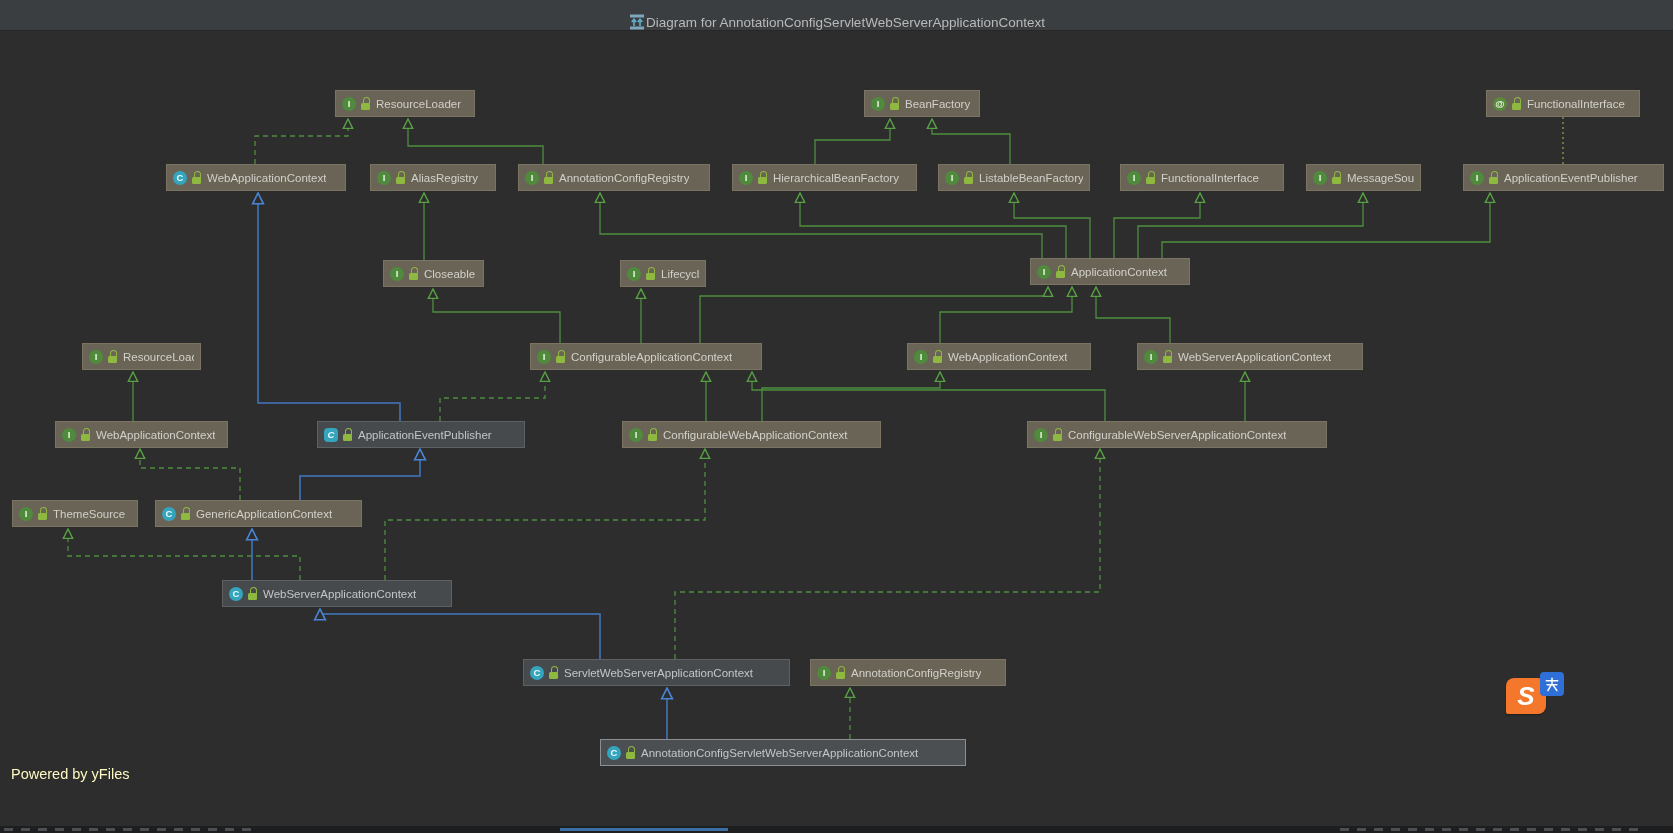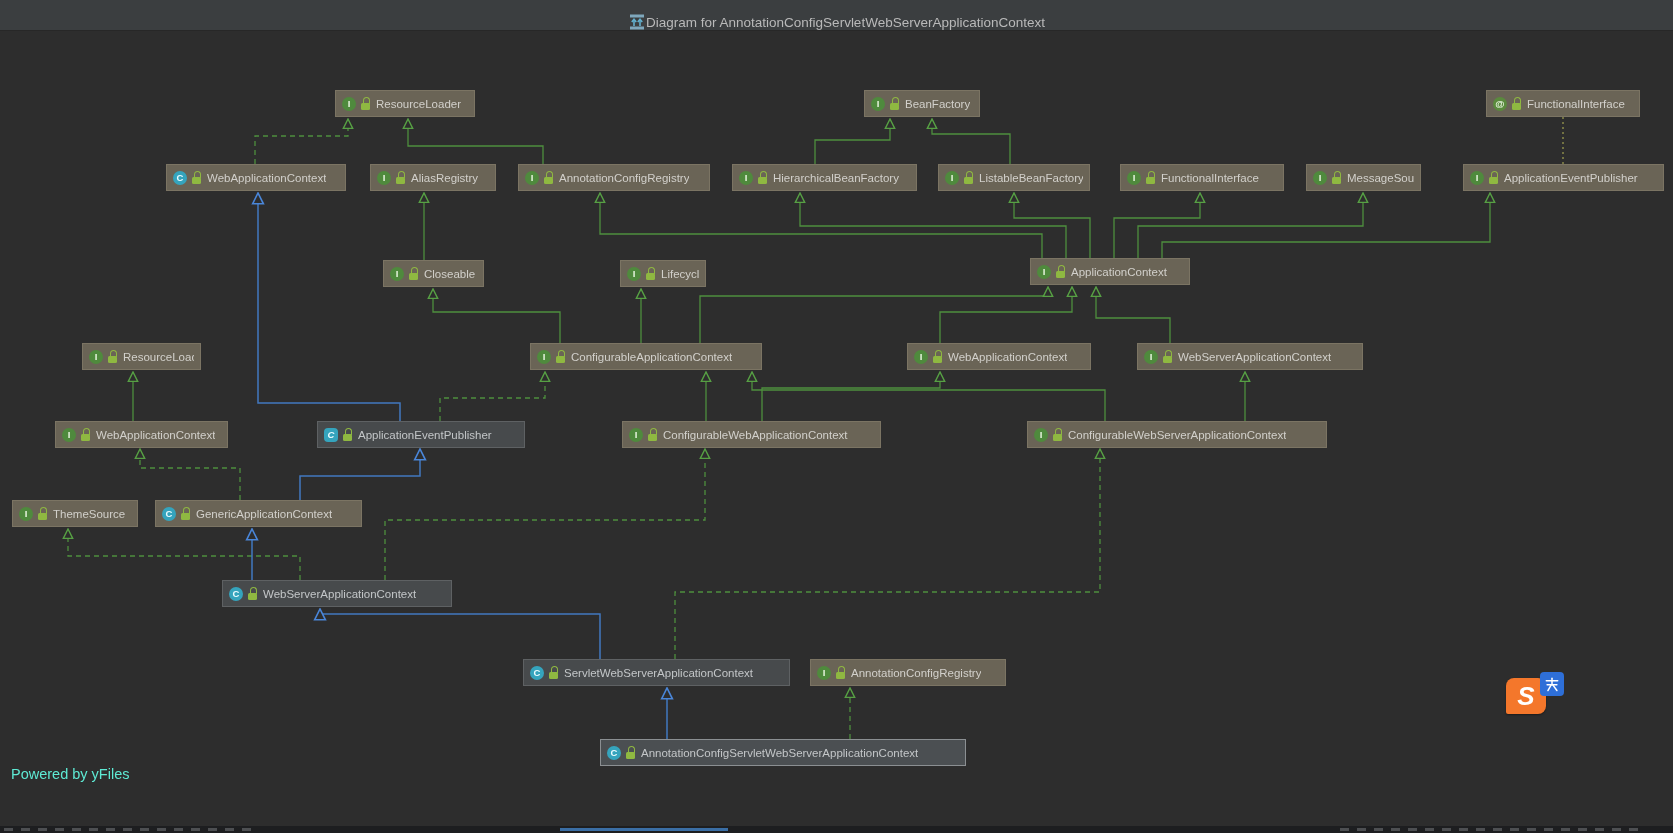--- a/index.html
+++ b/index.html
@@ -30,21 +30,21 @@
   .badge-class{background:#35a4bd;color:#eafcff;}
   .badge-abstract-class{background:#35a4bd;color:#eafcff;font-style:italic;border-radius:4px;}
   .badge-annotation{background:#5a8a3d;color:#eaf6e2;}
   .lock{flex:none;position:relative;width:10px;height:13px;}
   .lock::before{content:"";position:absolute;top:0;left:2px;width:5px;height:6px;
         border:1.6px solid #8fb841;border-bottom:none;border-radius:4px 4px 0 0;}
   .lock::after{content:"";position:absolute;bottom:0;left:0;width:9px;height:7px;
         background:#8fb841;border-radius:1.5px;}
   .node .label{overflow:hidden;text-overflow:clip;}
   
-  .powered{position:absolute;left:11px;top:766px;color:#5eead4;font-size:14.5px;z-index:20;}
+  .powered{position:absolute;left:11px;top:766px;color:#fef9c3;font-size:14.5px;z-index:20;}
   
   .ime{position:absolute;left:1506px;top:672px;width:64px;height:44px;z-index:30;}
   .ime-s{position:absolute;left:0;top:6px;width:40px;height:36px;background:#f4772b;
          border-radius:8px 8px 8px 2px;display:flex;align-items:center;justify-content:center;
          color:#ffffff;font-size:26px;font-weight:bold;font-style:italic;
          box-shadow:0 1px 2px rgba(0,0,0,.4);}
   .ime-en{position:absolute;left:34px;top:0;width:24px;height:24px;background:#2e6fd8;
           border-radius:4px;display:flex;align-items:center;justify-content:center;}
   
   .hscroll{position:absolute;left:0;top:826px;width:1673px;height:7px;background:#1d1e20;z-index:35;}

